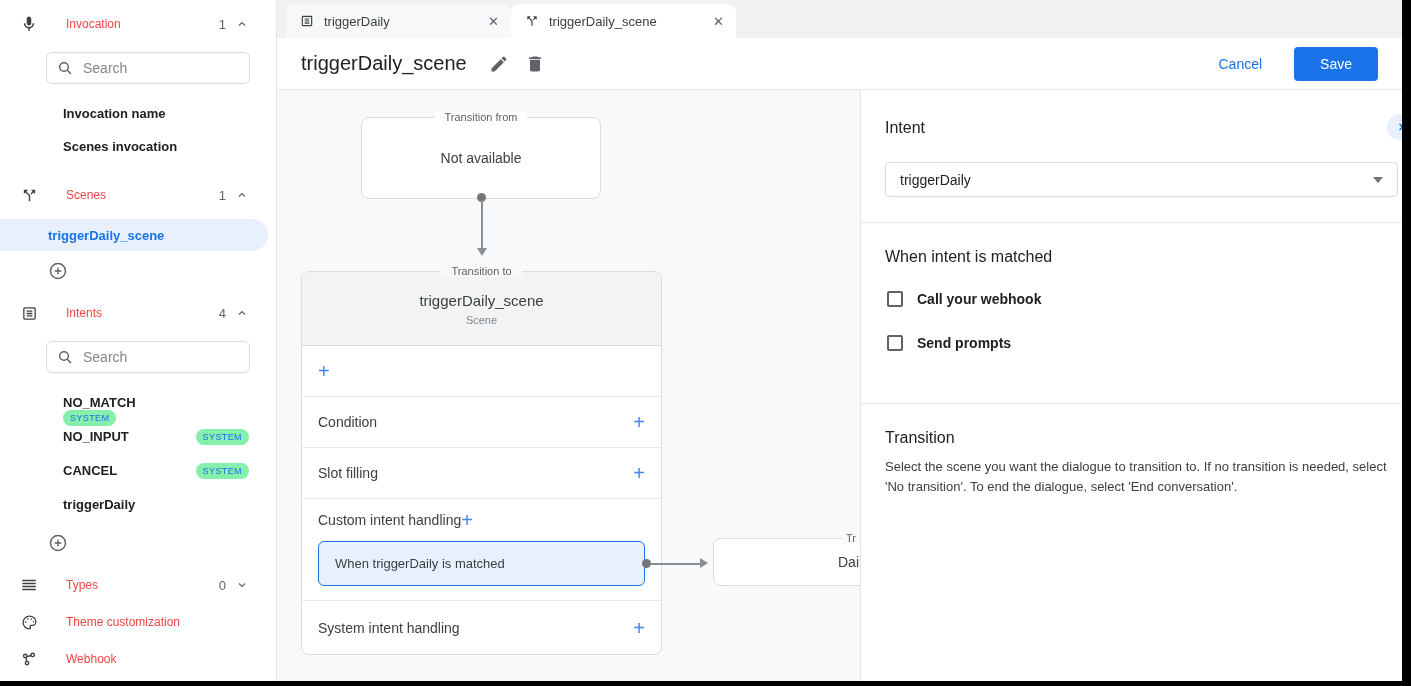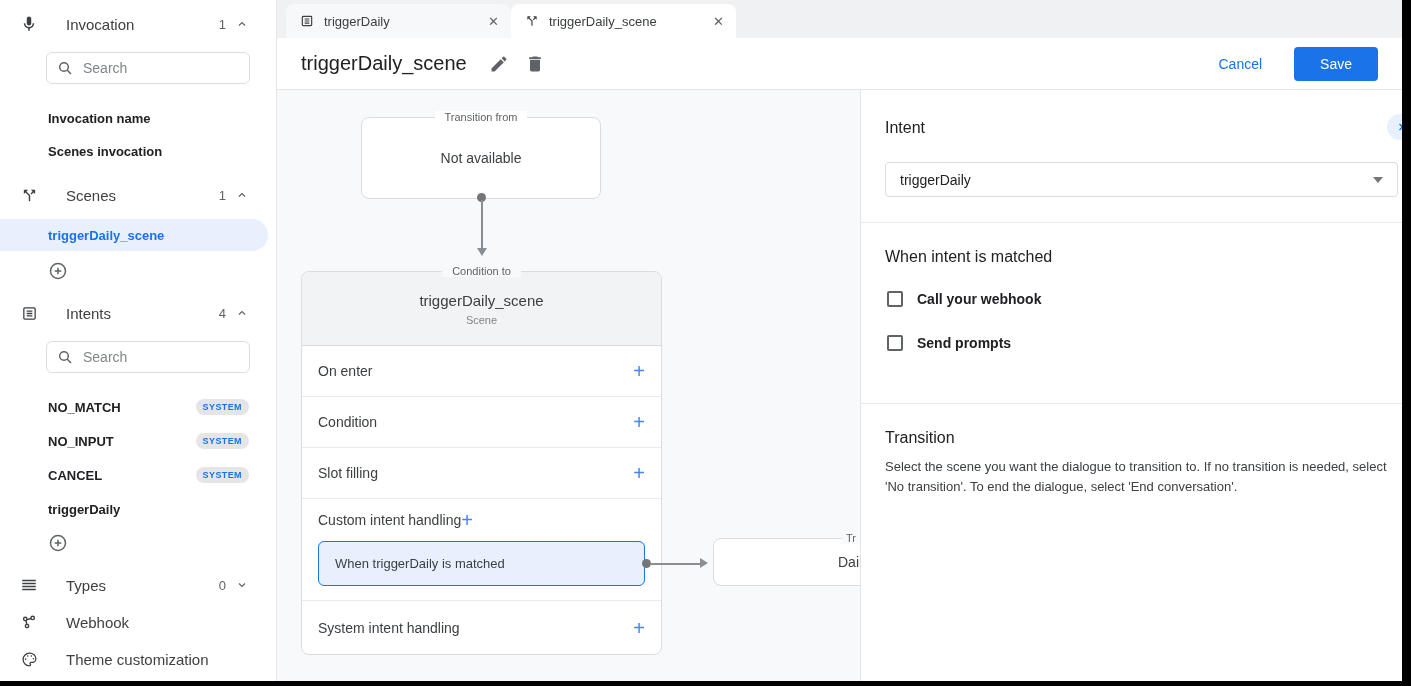--- a/index.html
+++ b/index.html
@@ -4,30 +4,30 @@
 <style>
   * { margin:0; padding:0; box-sizing:border-box; }
   html,body { width:1411px; height:686px; overflow:hidden; }
   body { font-family:"Liberation Sans", sans-serif; color:#3c4043; }
   .screen { position:relative; width:1411px; height:686px; background:#000; }
   .app { position:absolute; left:0; top:0; width:1402px; height:681px; background:#fff; overflow:hidden; }
 
   
   .sidebar { position:absolute; left:0; top:0; width:277px; height:681px; background:#fff; border-right:1px solid #e3e5e8; overflow:hidden; }
   .side-row { display:flex; align-items:center; height:24px; padding-left:20px; padding-right:28px; }
-  .side-row .lbl { margin-left:28px; font-size:15px; color:#404040; flex:1; }
+  .side-row .lbl { margin-left:28px; font-size:12px; color:#ef4444; flex:1; }
   .side-row .cnt { font-size:13px; color:#5f6368; margin-right:10px; }
   .icon18 { width:18px; height:18px; flex:0 0 18px; display:flex; align-items:center; justify-content:center; }
   .chev { width:12px; height:12px; }
   .searchbox { display:flex; align-items:center; margin:0 26px 0 46px; height:32px; border:1px solid #dadce0; border-radius:6px; padding:0 10px; background:#fff; }
   .searchbox input { border:none; outline:none; font-size:14px; color:#3c4043; margin-left:10px; width:140px; font-family:"Liberation Sans",sans-serif; background:transparent; }
   .searchbox input::placeholder { color:#80868b; }
-  .side-item { display:flex; align-items:center; height:24px; padding-left:48px; padding-right:27px; font-size:13px; font-weight:700; color:#202124; }
+  .side-item { display:flex; align-items:flex-start; height:24px; padding-left:63px; padding-right:27px; font-size:13px; font-weight:700; color:#202124; }
   .side-item .flex { flex:1; }
-  .badge { background:#e5e5e5; color:#1a73e8; font-size:9px; font-weight:700; letter-spacing:.4px; padding:3px 7px; border-radius:8px; }
+  .badge { background:#86efac; color:#1a73e8; font-size:9px; font-weight:400; letter-spacing:.4px; padding:3px 7px; border-radius:8px; }
   .sel-pill { display:flex; align-items:center; height:32px; width:268px; background:#e8f0fe; border-radius:0 16px 16px 0; padding-left:48px; font-size:13px; font-weight:700; color:#1a73e8; }
   .plus-circle { margin-left:48px; width:20px; height:20px; }
 
   
   .main { position:absolute; left:277px; top:0; width:1125px; height:681px; }
   .tabbar { position:absolute; left:0; top:0; width:1125px; height:38px; background:#f0f1f3; display:flex; align-items:flex-end; padding-left:9px; }
   .tab { width:225px; height:34px; border-radius:8px 8px 0 0; display:flex; align-items:center; padding:0 12px 0 14px; font-size:13px; color:#3c4043; }
   .tab.inactive { background:#f7f8f9; }
   .tab.active { background:#fff; }
   .tab .tlbl { margin-left:10px; flex:1; }
@@ -160,21 +160,21 @@
     </div>
 
     <div class="searchbox" style="margin-top:16px;">
       <svg width="16" height="16" viewBox="0 0 24 24" fill="none" stroke="#5f6368" stroke-width="2.2">
             <circle cx="10.5" cy="10.5" r="6.5"></circle>
             <path d="M15.5 15.5L21 21"></path>
           </svg>
       <input placeholder="Search" style="">
     </div>
 
-    <div class="side-item" style="margin-top:22px;">
+    <div class="side-item" style="margin-top:22px;flex-direction:column;">
       <span class="flex">NO_MATCH</span>
       <span class="badge">SYSTEM</span>
     </div>
     <div class="side-item" style="margin-top:10px;">
       <span class="flex">NO_INPUT</span>
       <span class="badge">SYSTEM</span>
     </div>
     <div class="side-item" style="margin-top:10px;">
       <span class="flex">CANCEL</span>
       <span class="badge">SYSTEM</span>
@@ -194,47 +194,47 @@
       <span class="icon18">
         <svg viewBox="0 0 24 24" width="18" height="18" fill="#3c4043">
               <path d="M3 5h18v2H3zM3 9h18v2H3zM3 13h18v2H3zM3 17h18v2H3z"></path>
             </svg>
       </span>
       <span class="lbl">Types</span>
       <span class="cnt">0</span>
       <svg class="chev" viewBox="0 0 24 24" fill="none" stroke="#5f6368" stroke-width="2.4">
             <path d="M6 9l6 6 6-6"></path>
           </svg>
-    </div>
-
-    <div class="side-row" style="margin-top:13px;">
-      <span class="icon18">
-        <svg viewBox="0 0 24 24" width="17" height="17" fill="none" stroke="#3c4043" stroke-width="2">
-              <circle cx="6" cy="7" r="2.4"></circle>
-              <circle cx="16.5" cy="5.5" r="2.4"></circle>
-              <circle cx="8.5" cy="17" r="2.4"></circle>
-              <path d="M8.3 8l5.9-1.6M7 9.3l1.2 5.3"></path>
-            </svg>
-      </span>
-      <span class="lbl">Webhook</span>
     </div>
 
     <div class="side-row" style="margin-top:13px;">
       <span class="icon18">
         <svg viewBox="0 0 24 24" width="17" height="17" fill="none" stroke="#3c4043" stroke-width="1.8">
               <path d="M12 3c-4.97 0-9 4.03-9 9s4.03 9 9 9c.83 0 1.5-.67 1.5-1.5 0-.39-.15-.74-.39-1.01-.23-.26-.38-.61-.38-.99 0-.83.67-1.5 1.5-1.5H16c2.76 0 5-2.24 5-5 0-4.42-4.03-8-9-8z"></path>
               <circle cx="6.5" cy="11.5" r="1.1" fill="#3c4043" stroke="none"></circle>
               <circle cx="9.5" cy="7" r="1.1" fill="#3c4043" stroke="none"></circle>
               <circle cx="14.5" cy="7" r="1.1" fill="#3c4043" stroke="none"></circle>
               <circle cx="17.5" cy="11" r="1.1" fill="#3c4043" stroke="none"></circle>
             </svg>
       </span>
       <span class="lbl">Theme customization</span>
     </div>
 
+    <div class="side-row" style="margin-top:13px;">
+      <span class="icon18">
+        <svg viewBox="0 0 24 24" width="17" height="17" fill="none" stroke="#3c4043" stroke-width="2">
+              <circle cx="6" cy="7" r="2.4"></circle>
+              <circle cx="16.5" cy="5.5" r="2.4"></circle>
+              <circle cx="8.5" cy="17" r="2.4"></circle>
+              <path d="M8.3 8l5.9-1.6M7 9.3l1.2 5.3"></path>
+            </svg>
+      </span>
+      <span class="lbl">Webhook</span>
+    </div>
+
   </div>
 
   <div class="main">
 
     <div class="tabbar">
       <div class="tab inactive">
         <svg width="14" height="14" viewBox="0 0 24 24" fill="none" stroke="#3c4043" stroke-width="2">
               <rect x="4" y="4" width="16" height="16" rx="1.5"></rect>
               <path d="M8 8.5h8M8 12h8M8 15.5h8"></path>
             </svg>
@@ -271,27 +271,26 @@
         <div class="boxfrom">
           <div class="node-label"><span>Transition from</span></div>
           <div class="content">Not available</div>
         </div>
 
         <div class="dot" style="left:200px; top:103px;"></div>
         <div class="vline" style="left:204px; top:110px; height:48px;"></div>
         <div class="arr-down" style="left:200px; top:158px;"></div>
 
         <div class="scene-card">
-          <div class="node-label"><span>Condition to</span></div>
+          <div class="node-label"><span>Transition to</span></div>
           <div class="chead">
             <div class="ctitle">triggerDaily_scene</div>
             <div class="csub">Scene</div>
           </div>
           <div class="crow h51">
-            <span class="flex">On enter</span>
             <span class="plusblue">+</span>
           </div>
           <div class="crow h51">
             <span class="flex">Condition</span>
             <span class="plusblue">+</span>
           </div>
           <div class="crow h51">
             <span class="flex">Slot filling</span>
             <span class="plusblue">+</span>
           </div>

